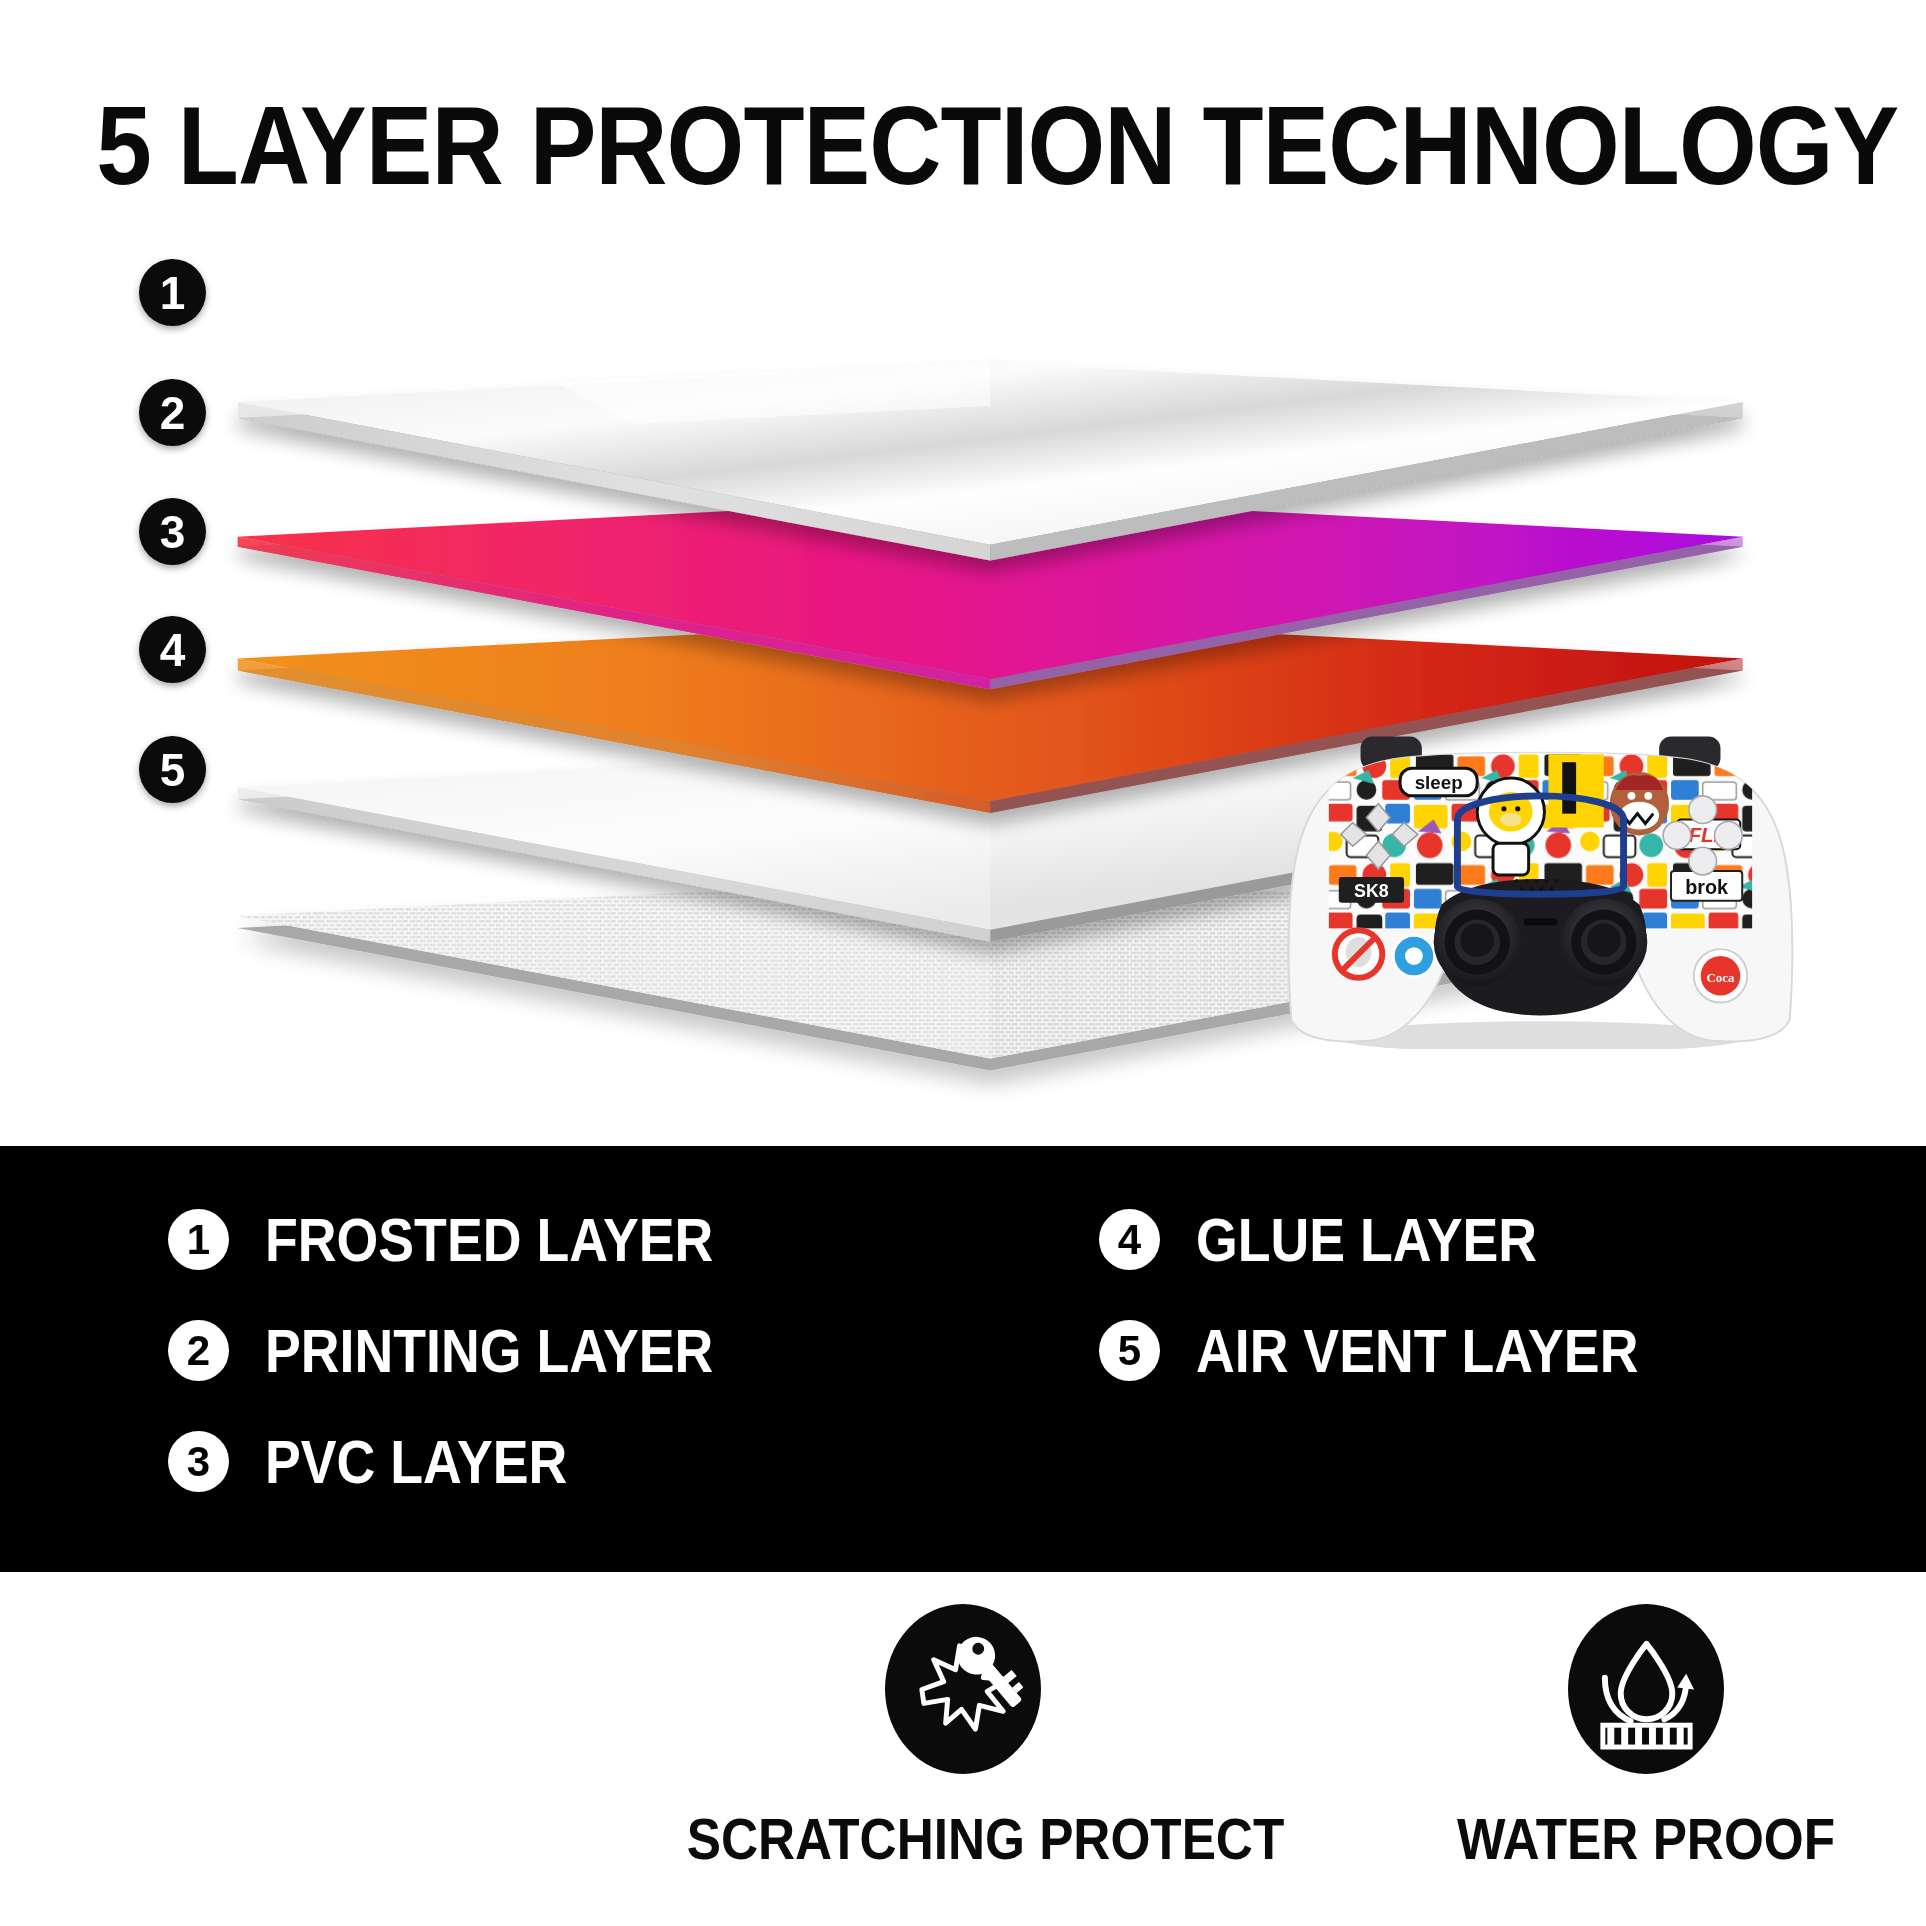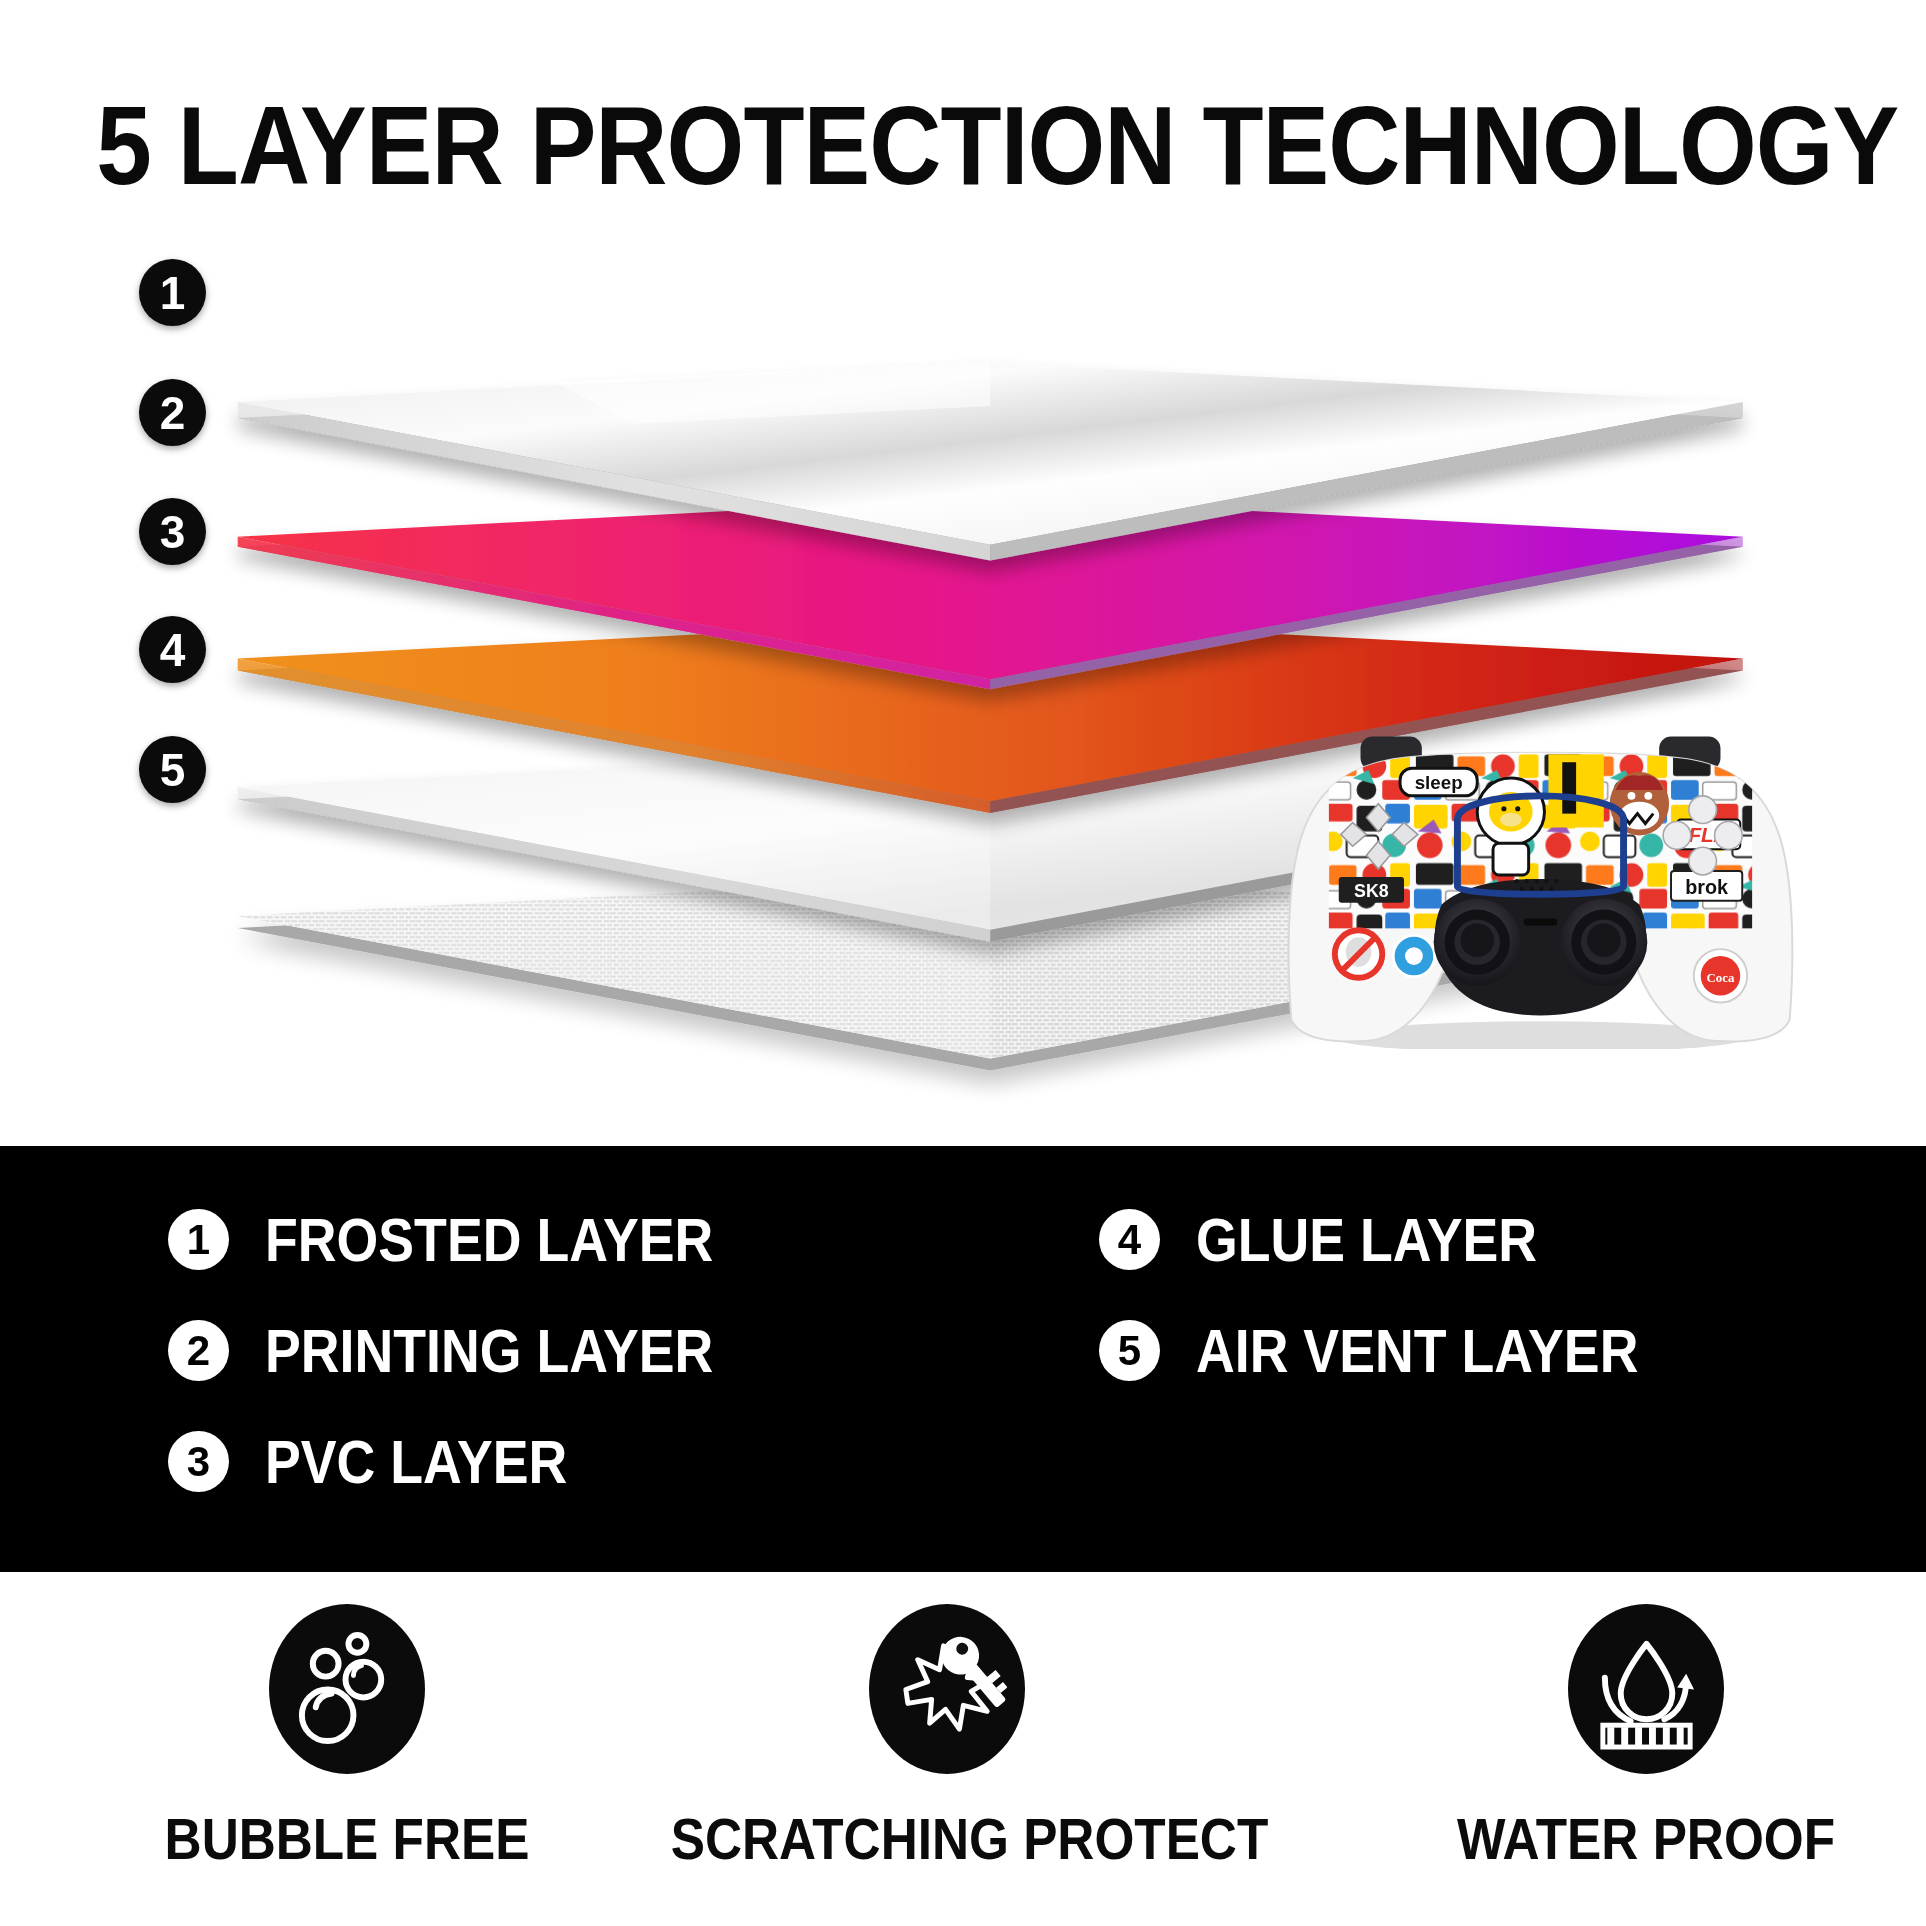--- a/index.html
+++ b/index.html
@@ -105,21 +105,21 @@
     margin-top:32px;
     font-family:"Liberation Sans", sans-serif;
     font-weight:bold;
     font-size:57px;
     color:#0b0b0b;
     letter-spacing:0px;
     transform:scaleX(0.90);
     white-space:nowrap;
   }
   .feature.f1{left:40px;}
-  .feature.f2{left:640px;}
+  .feature.f2{left:656px;}
   .feature.f3{left:1339px;}
 </style>
 </head>
 <body>
 
 <div class="page">
 
   <div class="title">5 LAYER PROTECTION TECHNOLOGY</div>
 
   <div class="diagram">
@@ -466,33 +466,20 @@
       </div>
       <div class="legend-row">
         <div class="lg-circle">5</div>
         <div class="lg-label">AIR VENT LAYER</div>
       </div>
     </div>
   </div>
 
   <div class="features">
 
-    <div class="feature f1">
-      <div class="fi">
-        <svg width="119" height="131" viewBox="0 0 120 132">
-          <circle cx="40" cy="92" r="26" fill="none" stroke="#ffffff" stroke-width="6"></circle>
-          <path d="M28 84 Q30 72 44 70" fill="none" stroke="#ffffff" stroke-width="6" stroke-linecap="round"></path>
-          <circle cx="76" cy="56" r="18" fill="none" stroke="#ffffff" stroke-width="6"></circle>
-          <path d="M66 52 Q66 44 74 42" fill="none" stroke="#ffffff" stroke-width="5" stroke-linecap="round"></path>
-          <circle cx="38" cy="40" r="13" fill="none" stroke="#ffffff" stroke-width="6"></circle>
-          <circle cx="70" cy="20" r="9" fill="none" stroke="#ffffff" stroke-width="6"></circle>
-        </svg>
-      </div>
-      <div class="fl">BUBBLE FREE</div>
-    </div>
 
     <div class="feature f2">
       <div class="fi">
         <svg width="119" height="131" viewBox="0 0 120 132">
 
           <path d="M18 66 L40 58 L30 36 L52 46 L56 22 L68 44 L86 30 L80 54
                    L104 56 L84 68 L100 88 L76 82 L72 106 L58 86 L42 100
                    L44 76 L20 80 Z" fill="none" stroke="#ffffff" stroke-width="5" stroke-linejoin="round"></path>
 
           <g transform="rotate(-40 78 38)">

